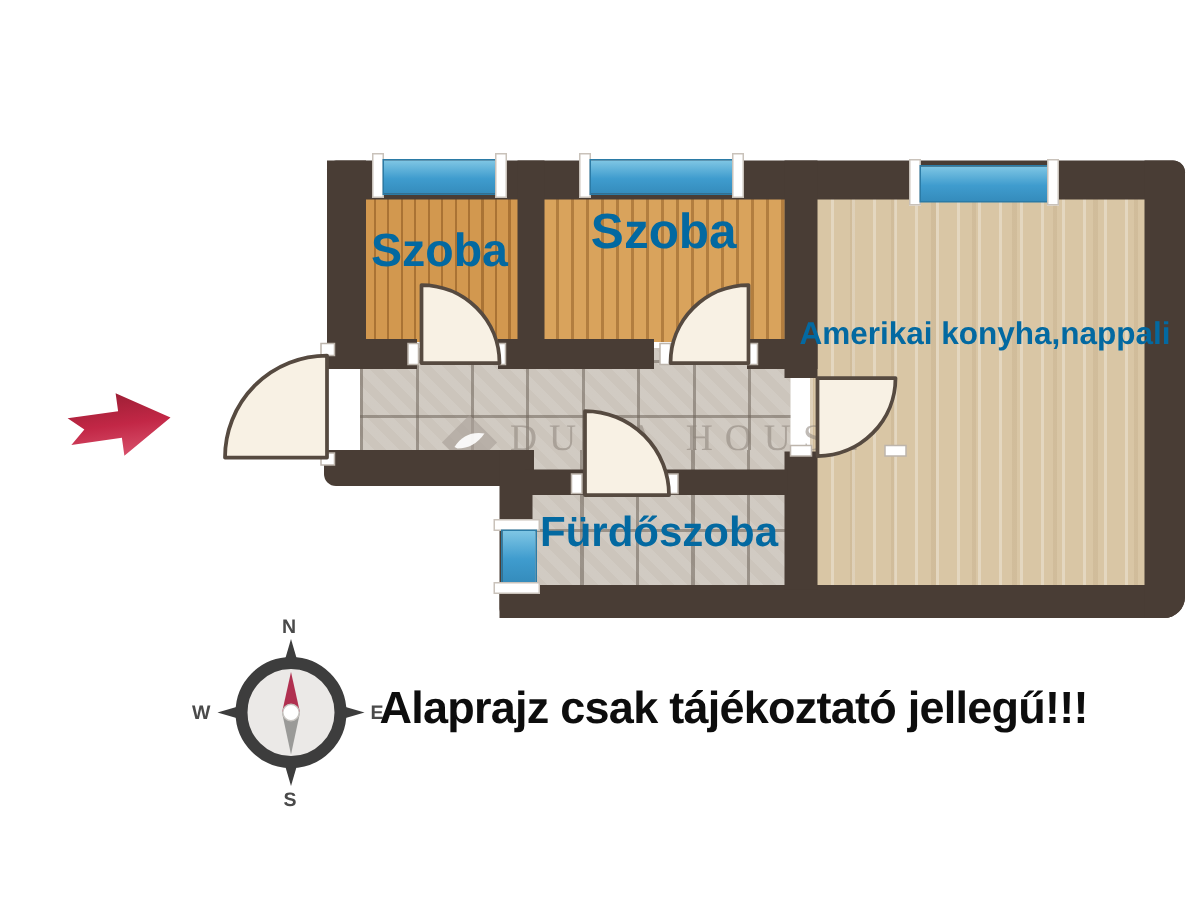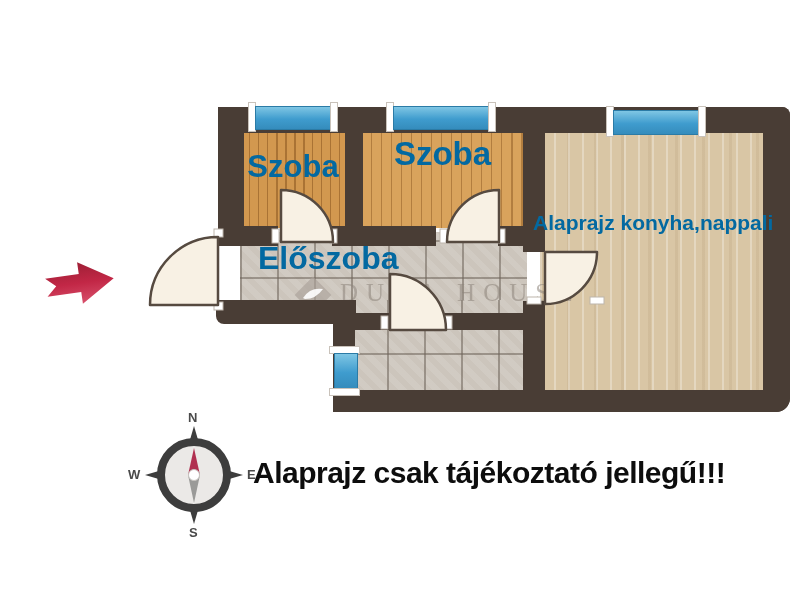--- a/index.html
+++ b/index.html
@@ -103,22 +103,22 @@
       <path d="M 218 237 L 218 305 L 150 305 A 68 68 0 0 1 218 237 Z"></path>
       <path d="M 281 242 L 281 190 A 52 52 0 0 1 333 242 Z"></path>
       <path d="M 499 242 L 499 190 A 52 52 0 0 0 447 242 Z"></path>
       <path d="M 545 252 L 597 252 A 52 52 0 0 1 545 304 Z"></path>
       <path d="M 390 330 L 390 274 A 56 56 0 0 1 446 330 Z"></path>
     </g>
   </svg>
 
   <div class="abs room-label" style="left:238px;top:149px;width:110px;text-align:center;font-size:31px;">Szoba</div>
   <div class="abs room-label" style="left:360px;top:135px;width:165px;text-align:center;font-size:33px;">Szoba</div>
-  <div class="abs room-label" style="left:258px;top:240px;font-size:32px;">Előszoba</div>
-  <div class="abs room-label" style="left:533px;top:211px;font-size:21px;">Alaprajz konyha,nappali</div>
+  <div class="abs room-label" style="left:533px;top:211px;font-size:21px;">Amerikai konyha,nappali</div>
+  <div class="abs room-label" style="left:360px;top:339px;font-size:28px;">Fürdőszoba</div>
 
   <div class="abs" style="left:44px;top:258px;width:74px;height:50px;">
     <svg width="74" height="50" viewBox="0 0 74 50">
       <defs>
         <linearGradient id="arrowGrad" x1="0" y1="0" x2="0" y2="1">
           <stop offset="0" stop-color="#9e1f35"></stop>
           <stop offset="0.5" stop-color="#c22746"></stop>
           <stop offset="1" stop-color="#d8506b"></stop>
         </linearGradient>
       </defs>

